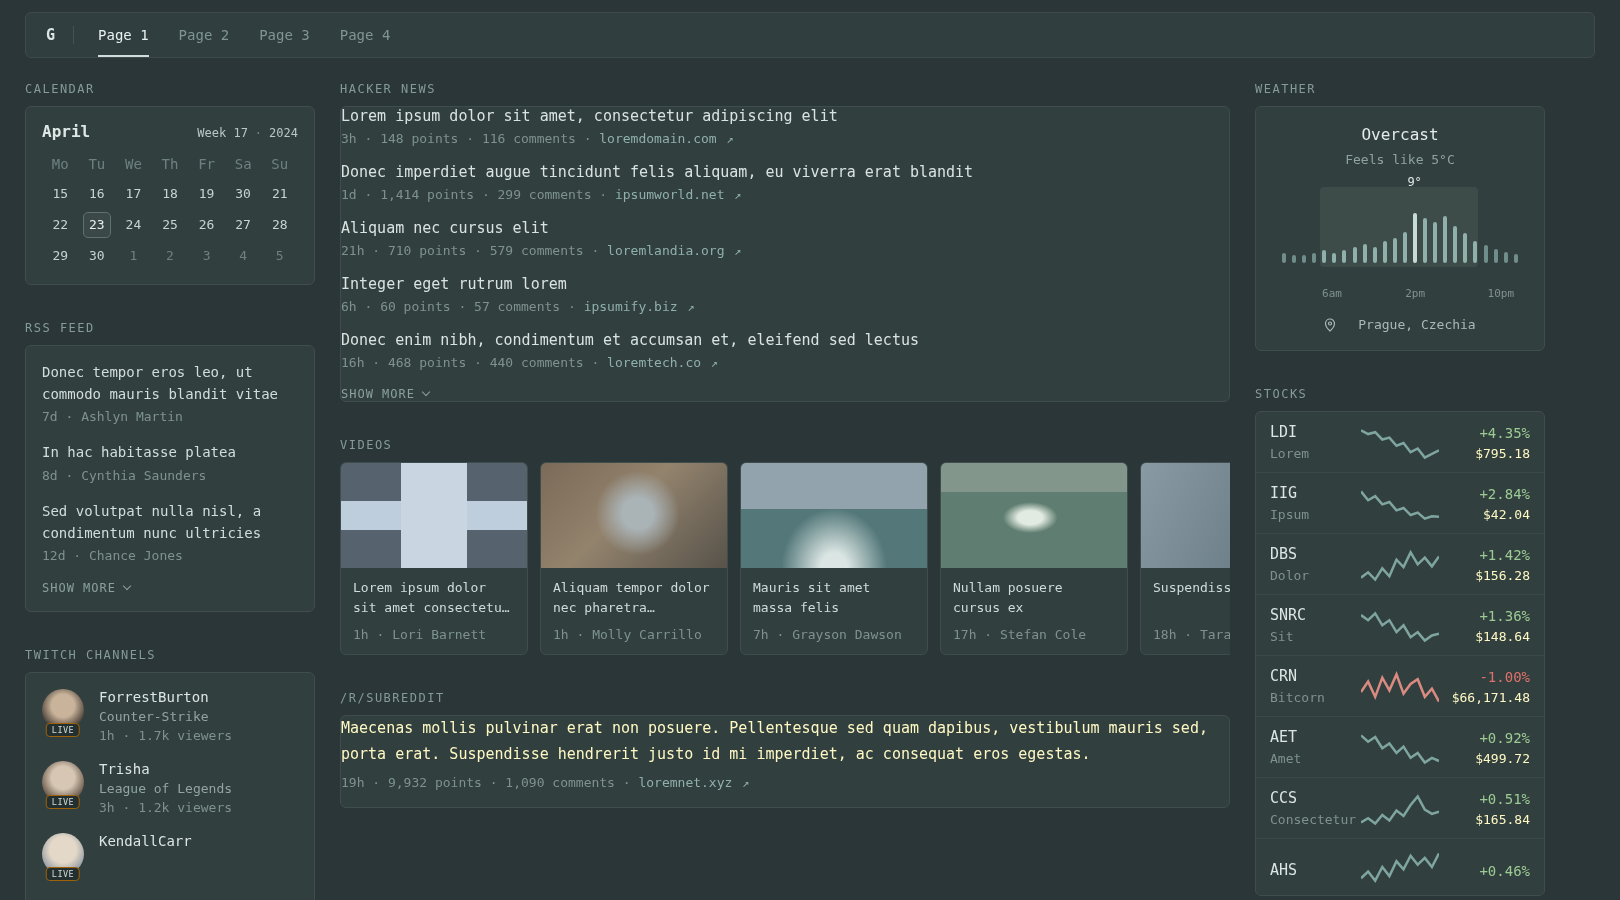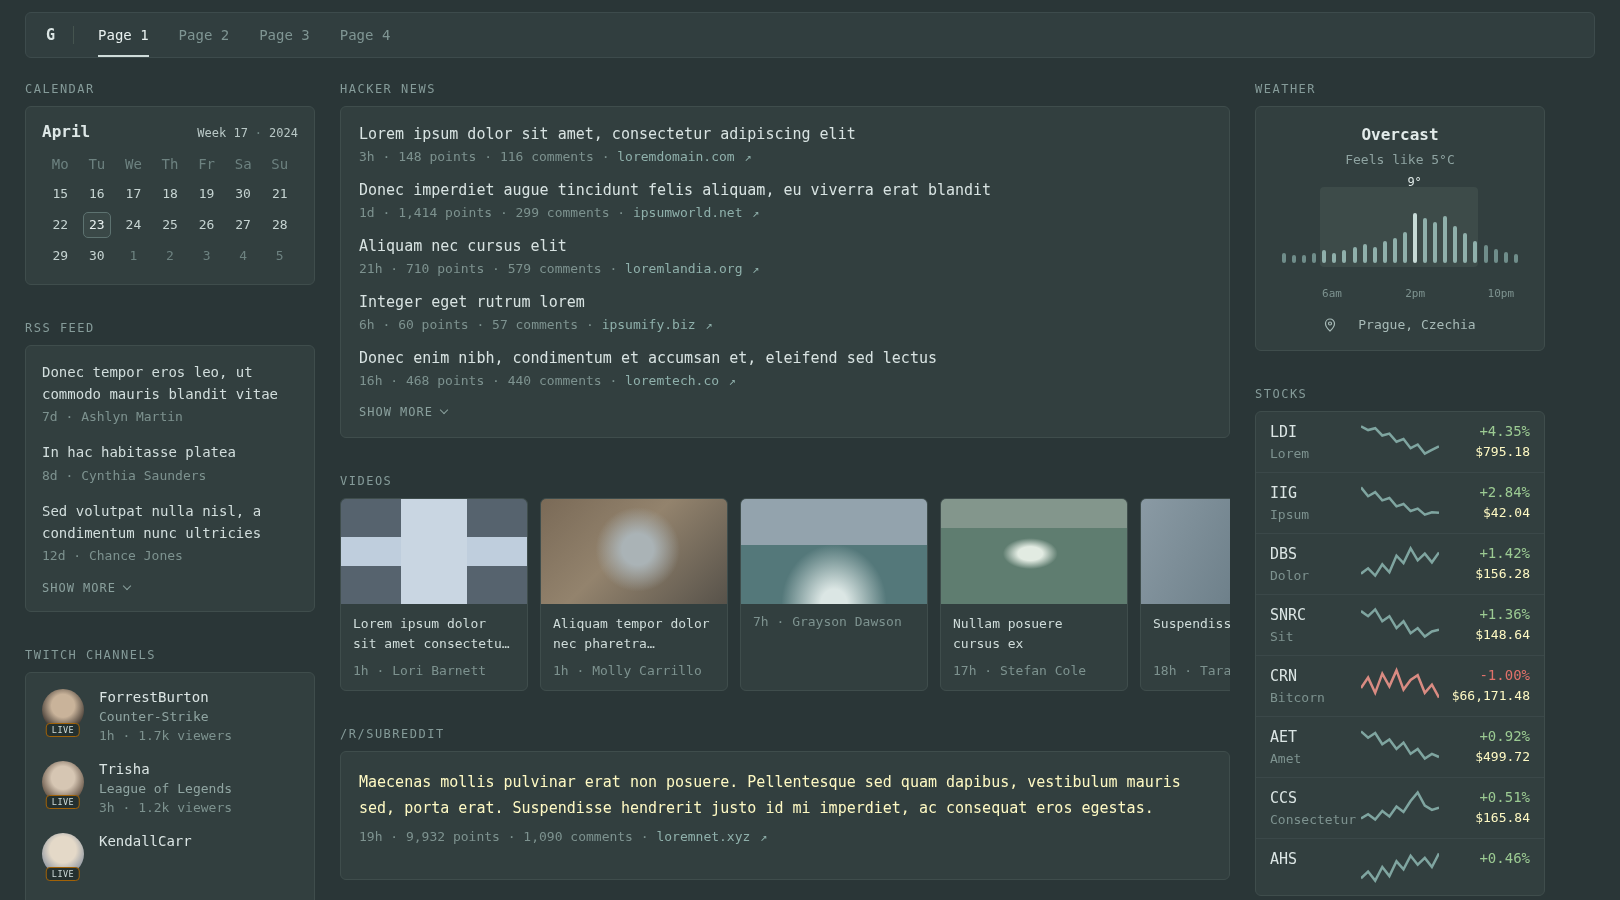--- a/index.html
+++ b/index.html
@@ -56,21 +56,21 @@
   .pic.a1{background:radial-gradient(circle at 50% 40%,#c9b39a 0 35%,#4a4038 72%)}
   .pic.a2{background:radial-gradient(circle at 50% 40%,#d6c6b3 0 35%,#6b5a4c 72%)}
   .pic.a3{background:radial-gradient(circle at 50% 40%,#e4d9c8 0 40%,#8a93a0 78%)}
   .live{position:absolute;left:50%;bottom:0;transform:translateX(-50%);background:#24302f;
         border:1px solid #a16207;border-radius:4px;font-size:8.5px;letter-spacing:.5px;
         color:#cfdcda;padding:1px 5px}
   .tw-name{font-size:14px;color:#dbe5e4;margin-bottom:4px}
   .tw-game{font-size:13px;color:#90a5a2;margin-bottom:4px}
 
   
-  .hn-card{padding:18px}
+  .hn-card{}
   .hn-item{margin-bottom:17px;cursor:pointer}
   .hn-title{font-size:15px;color:#d8e3e2;margin-bottom:6px}
   .sr-title{font-size:15px;line-height:1.7;color:#fef9c3;margin-bottom:8px}
 
   
   .video-row{display:flex;gap:12px;overflow:hidden}
   .video-card{flex:0 0 188px;background:#323f3f;border:1px solid #3f4d4c;border-radius:6px;
               overflow:hidden;cursor:pointer}
   .thumb{height:105px}
   .t1{background:linear-gradient(90deg,rgba(201,214,226,0) 0 32%,#c9d6e2 32% 68%,rgba(201,214,226,0) 68%),
@@ -80,39 +80,39 @@
   .t3{background:radial-gradient(ellipse at 50% 100%,#dbe6e4 0 10%,rgba(219,230,228,0) 40%),
        linear-gradient(#93a3ad 0 44%,#54787a 44% 100%)}
   .t4{background:radial-gradient(ellipse at 48% 52%,#e2ebe2 0 9%,rgba(226,235,226,0) 20%),
        linear-gradient(#83968c 0 28%,#5f7d70 28% 100%)}
   .t5{background:linear-gradient(115deg,#8a9aa4 0%,#70828c 55%,#55656f 100%)}
   .video-body{padding:10px 12px 12px}
   .video-title{font-size:13px;line-height:1.55;color:#cfdcda;height:41px;overflow:hidden;margin-bottom:8px}
 
   
   .w-card{padding:18px;text-align:center}
-  .w-cond{font-size:16px;font-weight:bold;color:#e2ebea;margin-bottom:8px}
+  .w-cond{font-size:16px;font-weight:normal;color:#e2ebea;margin-bottom:8px}
   .w-feels{font-size:13px;color:#8ea3a1;margin-bottom:10px}
   .w-chart{position:relative;height:66px;margin:30px 8px 4px;display:flex;align-items:flex-end;
            justify-content:space-between}
   .w-band{position:absolute;left:16%;width:67%;top:-10px;bottom:-4px;background:rgba(196,222,186,0.08);
           border-radius:4px}
   .wbar{position:relative;width:4px;border-radius:2px;background:#6f8d8a}
   .wbar.in{background:#8fb0ab}
   .wbar.peak{background:#c7dbd7}
   .w-peak{position:absolute;left:56.2%;top:-22px;transform:translateX(-50%);font-size:12px;color:#dfe9e7}
   .w-times{position:relative;height:16px;margin-top:24px}
   .w-times span{position:absolute;transform:translateX(-50%);font-size:11px;color:#7d928f}
   .w-t0{left:23%}.w-t1{left:56%}.w-t2{left:90%}
   .w-loc{display:flex;justify-content:center;align-items:center;gap:22px;margin-top:14px;
          font-size:13px;color:#a7bab7}
   .pin{color:#a7bab7}
 
   
-  .stock-row{display:flex;align-items:flex-start;padding:11px 14px;border-top:1px solid #3b4849;cursor:pointer}
+  .stock-row{display:flex;align-items:flex-end;padding:11px 14px;border-top:1px solid #3b4849;cursor:pointer}
   .stock-row:first-child{border-top:none}
   .s-left{flex:1}
   .s-tick{font-size:15px;color:#dbe5e4;margin-bottom:5px}
   .s-name{font-size:13px;color:#7d928f}
   .s-spark{flex:0 0 78px;height:34px}
   .s-spark svg{width:100%;height:100%;display:block}
   .s-right{flex:1;text-align:right}
   .s-change{font-size:14px;margin-bottom:5px}
   .s-price{font-size:13px;color:#fef9c3}
   .up .s-change{color:#9ccb93}
@@ -295,20 +295,21 @@
         <div class="video-card">
           <div class="thumb t2"></div>
           <div class="video-body">
             <div class="video-title">Aliquam tempor dolor nec pharetra…</div>
             <div class="meta">1h · Molly Carrillo</div>
           </div>
         </div>
         <div class="video-card">
           <div class="thumb t3"></div>
           <div class="video-body">
+            <div class="video-title">Mauris sit amet massa felis</div>
             <div class="meta">7h · Grayson Dawson</div>
           </div>
         </div>
         <div class="video-card">
           <div class="thumb t4"></div>
           <div class="video-body">
             <div class="video-title">Nullam posuere cursus ex</div>
             <div class="meta">17h · Stefan Cole</div>
           </div>
         </div>

